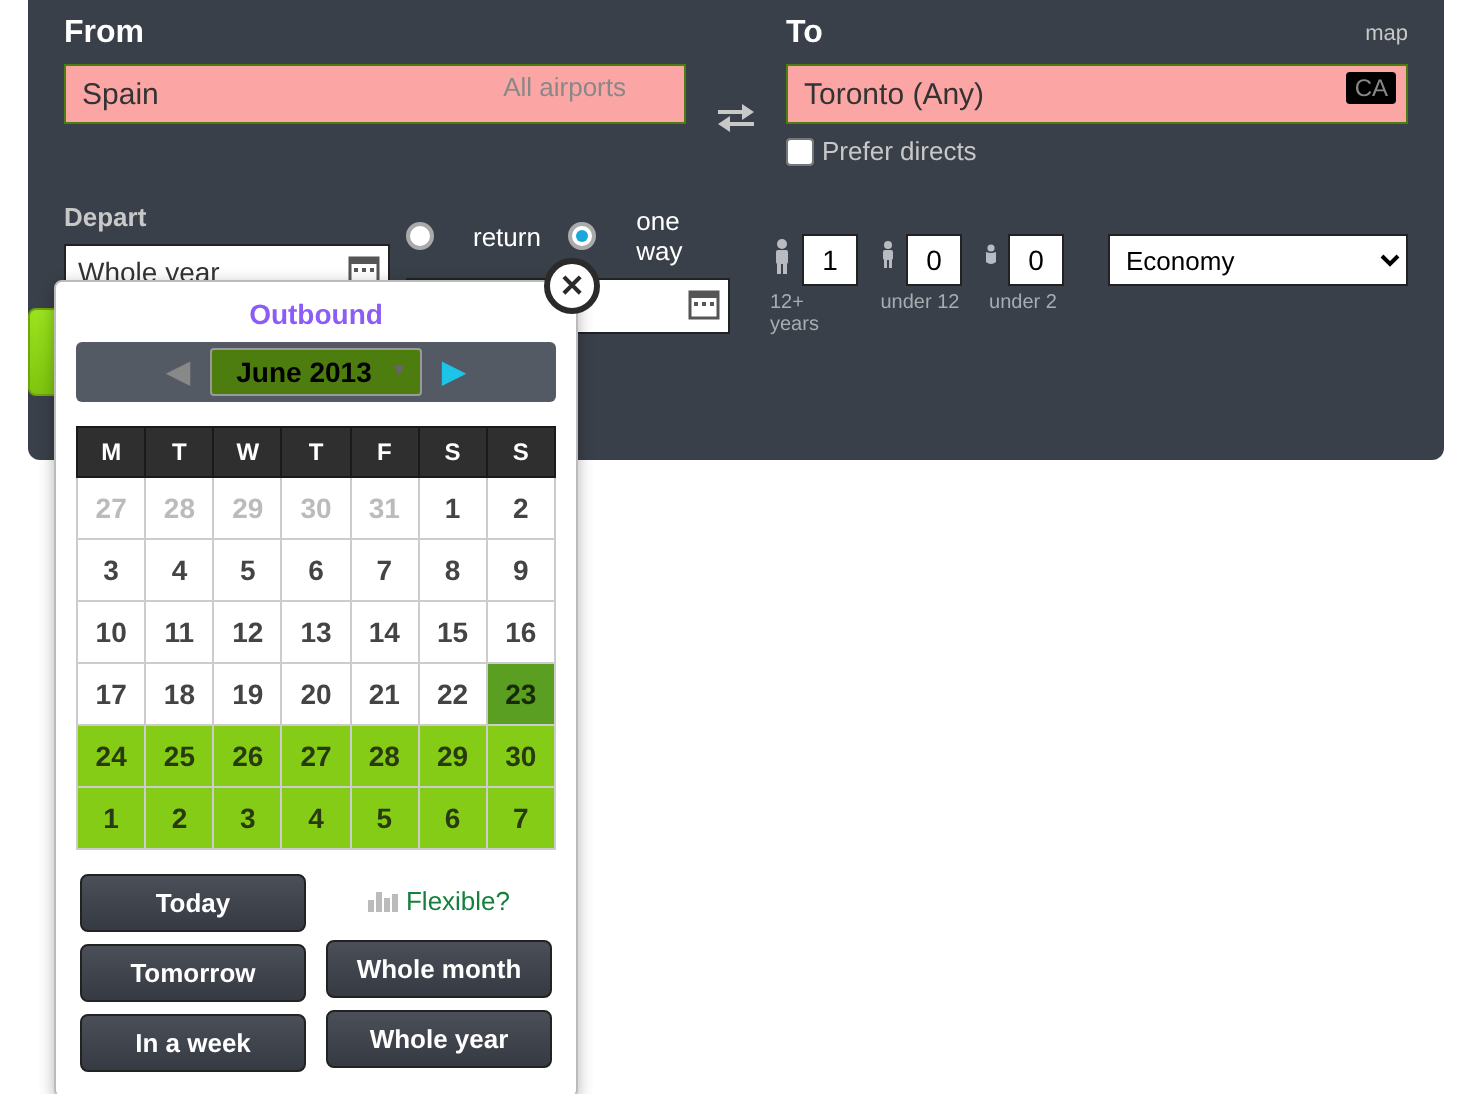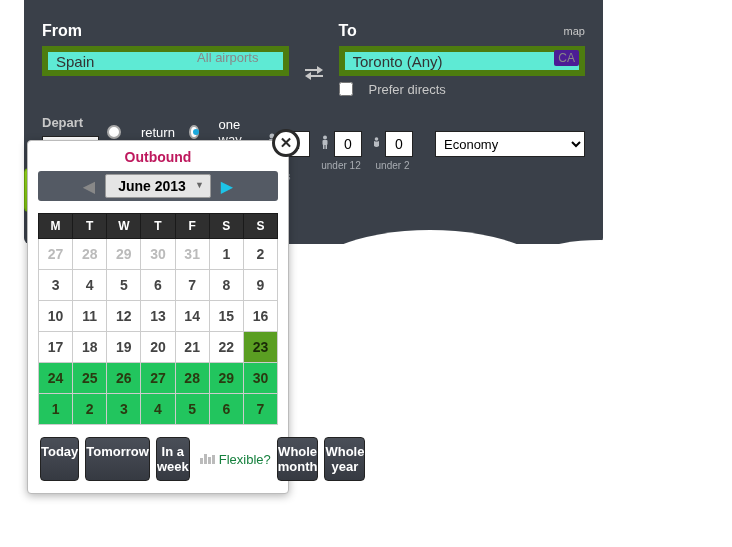--- a/index.html
+++ b/index.html
@@ -1,33 +1,33 @@
 <!DOCTYPE html>
 <html><head>
 <meta charset="utf-8">
 <style>
 * { box-sizing: border-box; margin: 0; padding: 0; }
 body { font-family: Arial, sans-serif; background: #fff; width: 732px; height: 547px; overflow: hidden; position: relative; }
 
-.panel { background: #3a4049; width: 579px; margin-left: 24px; border-radius: 0 0 6px 6px; padding: 22px 18px 18px 18px; position: relative; }
+.panel { background: #3a4049; width: 708px; margin-left: 14px; border-radius: 0 0 6px 6px; padding: 8px 18px 18px 18px; position: relative; }
 
 .row { display: flex; gap: 16px; }
 .col { flex: 1; position: relative; }
 
 .label { color: #fff; font-size: 16px; font-weight: bold; margin-bottom: 6px; display: block; }
 .label-small { color: #c8c8c8; font-size: 13px; font-weight: bold; margin-bottom: 6px; display: block; }
 .maplink { position: absolute; right: 0; top: 3px; color: #c8c8c8; font-size: 11px; cursor: pointer; }
 
-.textinput { width: 100%; height: 30px; background: #5eead4; border: 6px solid #4d7c0f; padding: 4px 8px; font-size: 15px; color: #333; }
+.textinput { width: 100%; height: 30px; background: #fca5a5; border: 1px solid #4d7c0f; padding: 4px 8px; font-size: 15px; color: #333; }
 .hintright { position: absolute; right: 30px; top: 28px; color: #888; font-size: 13px; pointer-events: none; }
-.ca-badge { position: absolute; right: 6px; top: 28px; color: #888; font-size: 12px; background: #4c1d95; padding: 1px 4px; border-radius: 2px; pointer-events: none; }
+.ca-badge { position: absolute; right: 6px; top: 28px; color: #888; font-size: 12px; background: #000000; padding: 1px 4px; border-radius: 2px; pointer-events: none; }
 
 .swap { display: flex; flex-direction: column; align-items: center; justify-content: center; color: #c8c8c8; font-size: 14px; cursor: pointer; padding-top: 26px; }
 
-.prefer { margin-top: 6px; color: #c8c8c8; font-size: 13px; display: flex; align-items: flex-start; gap: 16px; }
+.prefer { margin-top: 6px; color: #c8c8c8; font-size: 13px; display: flex; align-items: flex-end; gap: 4px; }
 .prefer input { width: 14px; height: 14px; }
 
 .row2 { display: flex; gap: 8px; margin-top: 18px; align-items: flex-start; }
 .datecol { width: 168px; }
 .datefield { position: relative; }
 .datefield input { width: 100%; height: 28px; border: 1px solid #222; padding: 3px 26px 3px 6px; font-size: 14px; color: #333; font-style: normal; }
 .datefield input::placeholder { color: #999; font-style: italic; }
 .calicon { position: absolute; right: 5px; top: 5px; width: 16px; height: 16px; pointer-events: none; }
 
 .radios { display: flex; gap: 14px; margin-bottom: 6px; margin-top: 2px; }
@@ -47,36 +47,36 @@
 
 .searchbtn { position: absolute; right: 18px; bottom: 14px; background: linear-gradient(#9be21e, #7fc50e); border: 1px solid #6da60a; color: #2a3020; font-size: 22px; padding: 8px 28px; border-radius: 4px; cursor: pointer; text-shadow: 0 1px rgba(255,255,255,0.3); position: relative; }
 .searchbtn::after { content: ''; position: absolute; right: -12px; top: 0; bottom: 0; width: 12px; background: linear-gradient(#9be21e, #7fc50e); clip-path: polygon(0 0, 100% 50%, 0 100%); }
 
 .clouds { position: absolute; top: 215px; left: 0; right: 0; height: 120px; pointer-events: none; }
 .cloud { position: absolute; background: #fff; border-radius: 50%; }
 
 
 .calpop { position: absolute; left: 27px; top: 140px; width: 262px; background: #fff; border: 1px solid #bbb; border-radius: 4px; box-shadow: 0 2px 8px rgba(0,0,0,0.3); z-index: 100; padding-bottom: 12px; }
 .calclose { position: absolute; right: -12px; top: -12px; width: 28px; height: 28px; background: #fff; border: 3px solid #2a2a2a; border-radius: 50%; display: flex; align-items: center; justify-content: center; font-weight: bold; font-size: 15px; cursor: pointer; color: #2a2a2a; }
-.caltitle { text-align: center; font-weight: bold; font-size: 14px; padding: 8px 0 6px; color: #be185d; }
+.caltitle { text-align: center; font-weight: bold; font-size: 14px; padding: 8px 0 6px; color: #8b5cf6; }
 .calnav { display: flex; align-items: center; justify-content: center; gap: 6px; background: #545a64; padding: 3px; margin: 0 10px; border-radius: 3px; }
 .calnav .arrow { color: #888; font-size: 16px; cursor: pointer; padding: 0 4px; }
 .calnav .arrow.next { color: #1dc4e8; }
-.calmonth { background: #e5e5e5; border: 1px solid #999; padding: 3px 24px 3px 12px; font-weight: bold; font-size: 14px; border-radius: 2px; cursor: pointer; position: relative; }
+.calmonth { background: #4d7c0f; border: 1px solid #999; padding: 3px 24px 3px 12px; font-weight: bold; font-size: 14px; border-radius: 2px; cursor: pointer; position: relative; }
 .calmonth::after { content: '▼'; position: absolute; right: 6px; top: 5px; font-size: 9px; color: #666; }
 
 .calgrid { margin: 12px 10px 0; border-collapse: collapse; width: calc(100% - 20px); }
 .calgrid th { background: #2f2f2f; color: #fff; font-size: 12px; font-weight: bold; padding: 5px 0; border: 1px solid #1a1a1a; width: 14.28%; }
 .calgrid td { border: 1px solid #ccc; text-align: center; font-size: 14px; font-weight: bold; padding: 7px 0; cursor: pointer; color: #444; }
 .calgrid td.dim { color: #bbb; }
-.calgrid td.green { background: #22c55e; color: #2a3a10; }
+.calgrid td.green { background: #84cc16; color: #2a3a10; }
 .calgrid td.greendark { background: #5a9e22; color: #1a2a08; }
 
 .calbtns { display: flex; gap: 10px; margin: 12px 12px 0; }
-.calbtncol { flex: 1; display: flex; flex-direction: row; gap: 6px; }
+.calbtncol { flex: 1; display: flex; flex-direction: column; gap: 6px; }
 .calbtn { background: linear-gradient(#4a4f58,#363a42); color: #fff; border: 1px solid #222; border-radius: 4px; padding: 6px 0; font-size: 13px; font-weight: bold; cursor: pointer; text-align: center; }
 .flex-q { color: #15803d; font-size: 13px; text-align: center; padding: 6px 0; display: flex; align-items: center; justify-content: center; gap: 4px; }
 .bars { display: inline-flex; gap: 1px; align-items: flex-end; }
 .bars span { width: 3px; background: #bbb; display: inline-block; }
 </style>
 </head>
 <body>
 
 <div class="panel">
   <div class="row">

